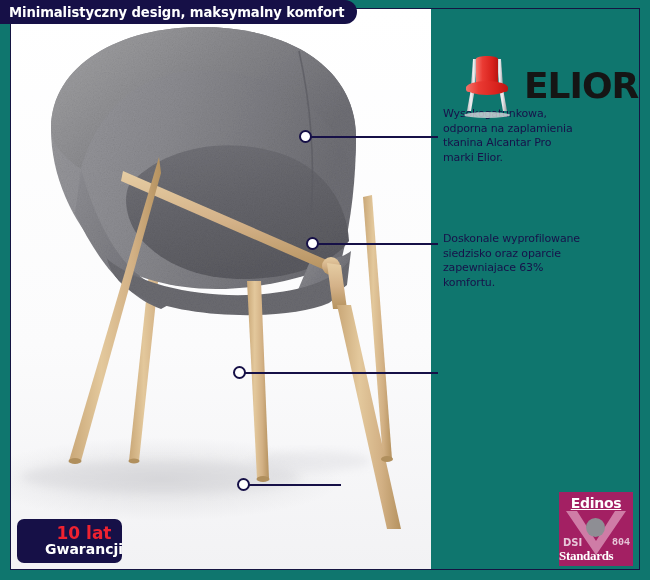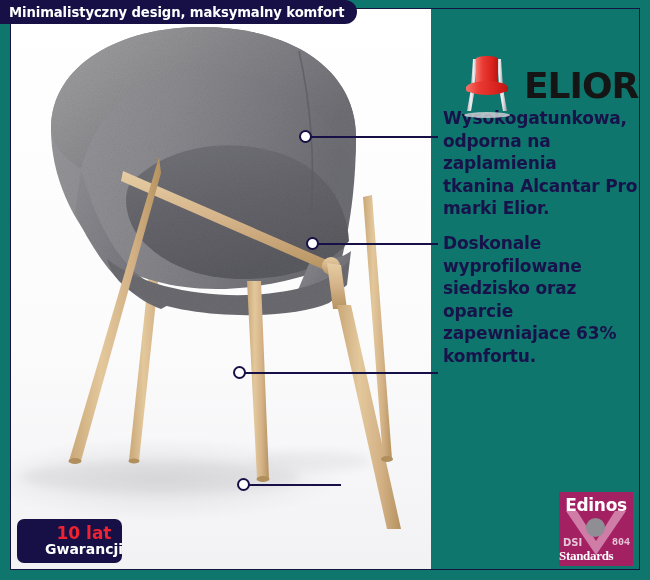--- a/index.html
+++ b/index.html
@@ -81,22 +81,22 @@
   }
   .cl-dot{
     position:absolute;width:13px;height:13px;border-radius:50%;
     background:#ffffff;border:2.2px solid #161047;
     box-sizing:border-box;
     z-index:15;
   }
   .cl-text{
     position:absolute;z-index:16;
     color:#17124a;
-    font-weight:bold;
-    font-size:17px;
+    font-weight:normal;
+    font-size:11px;
     line-height:1.33;
     font-family:"DejaVu Sans", sans-serif;
     white-space:pre-line;
     letter-spacing:-0.15px;
   }
 
   
   .warranty{
     position:absolute;left:17px;bottom:17px;
     width:76px;height:44px;
@@ -111,23 +111,24 @@
   
   .edinos{
     position:absolute;right:17px;bottom:14px;
     width:74px;height:74px;
     background:#a32063;
     z-index:22;
     overflow:hidden;
   }
   .ed-name{
     position:absolute;top:3px;left:0;right:0;text-align:center;
-    color:#ffffff;font-size:17px;font-weight:bold;
+    color:#ffffff;font-size:14px;font-weight:bold;
     font-family:"DejaVu Sans", sans-serif;letter-spacing:-.3px;
     z-index:3;
+    text-decoration:underline;
   }
   .ed-v{
     position:absolute;left:6px;top:19px;width:62px;height:44px;z-index:1;
   }
   .ed-circle{
     position:absolute;left:27px;top:26px;width:19px;height:19px;border-radius:50%;
     background:#8e8e94;z-index:2;
   }
   .ed-dsi{
     position:absolute;left:4px;bottom:18px;color:#e7c6d8;

